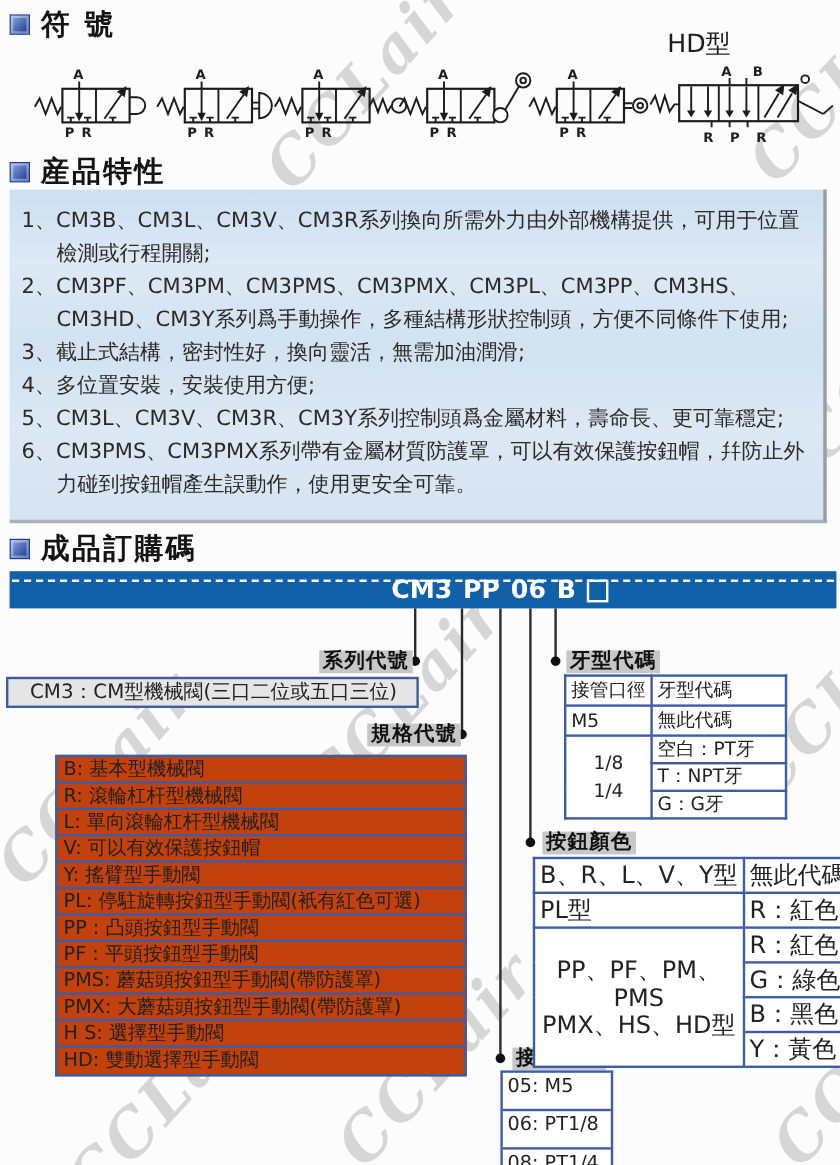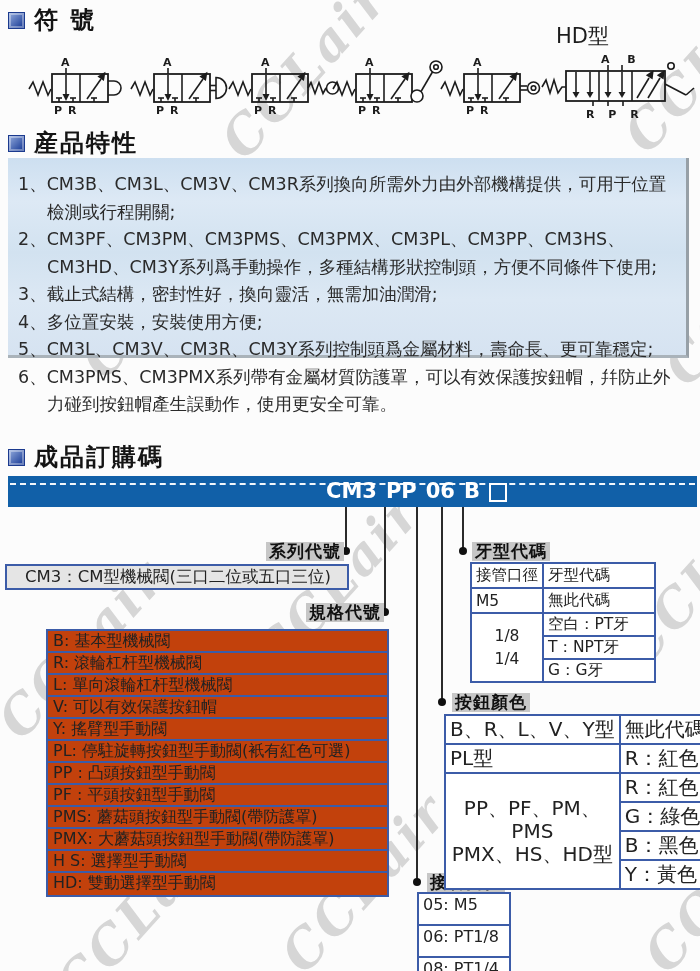--- a/index.html
+++ b/index.html
@@ -16,21 +16,21 @@
   .sec-title{font-size:24px;font-weight:bold;color:#141414;letter-spacing:2px;white-space:nowrap;}
   
   .valve{position:absolute;}
   .valve line,.valve polyline,.valve path{stroke:#1c1c1c;stroke-width:1.6;fill:none;}
   .valve rect{stroke:#1c1c1c;stroke-width:1.8;fill:none;}
   .valve circle{stroke:#1c1c1c;stroke-width:1.6;fill:#fff;}
   .valve polygon{fill:#1c1c1c;stroke:none;}
   .valve text{fill:#1c1c1c;font-size:11px;font-weight:bold;font-family:"DejaVu Sans",sans-serif;}
   .hd-label{position:absolute;left:556px;top:22px;font-size:21px;color:#1c1c1c;}
   
-  .features-box{position:absolute;left:8px;top:158px;width:681px;height:200px;box-sizing:border-box;
+  .features-box{position:absolute;left:8px;top:158px;width:681px;height:278px;box-sizing:border-box;
       padding:13px 12px 0 10px;
       background:linear-gradient(180deg,#cddff0 0%,#dde9f5 22%,#d2e2f0 48%,#dce8f4 72%,#d6e3f1 100%);
       border-right:3px solid #97a0a7;border-bottom:3px solid #aab3ba;}
   .feat{font-size:17.5px;line-height:27.5px;color:#2a2a2a;padding-left:29px;text-indent:-29px;}
   
   .code-bar{position:absolute;left:8px;top:476px;width:689px;height:31px;background:#1160a8;}
   .code-dash{position:absolute;left:2px;right:2px;top:7px;border-top:2px dashed rgba(255,255,255,.95);}
   .code-line{position:absolute;left:318px;top:2px;display:flex;column-gap:9px;align-items:flex-start;
       color:#fff;font-weight:bold;font-size:21px;line-height:26px;}
   .code-box{width:14px;height:15px;border:2px solid #fff;margin-top:5px;}

